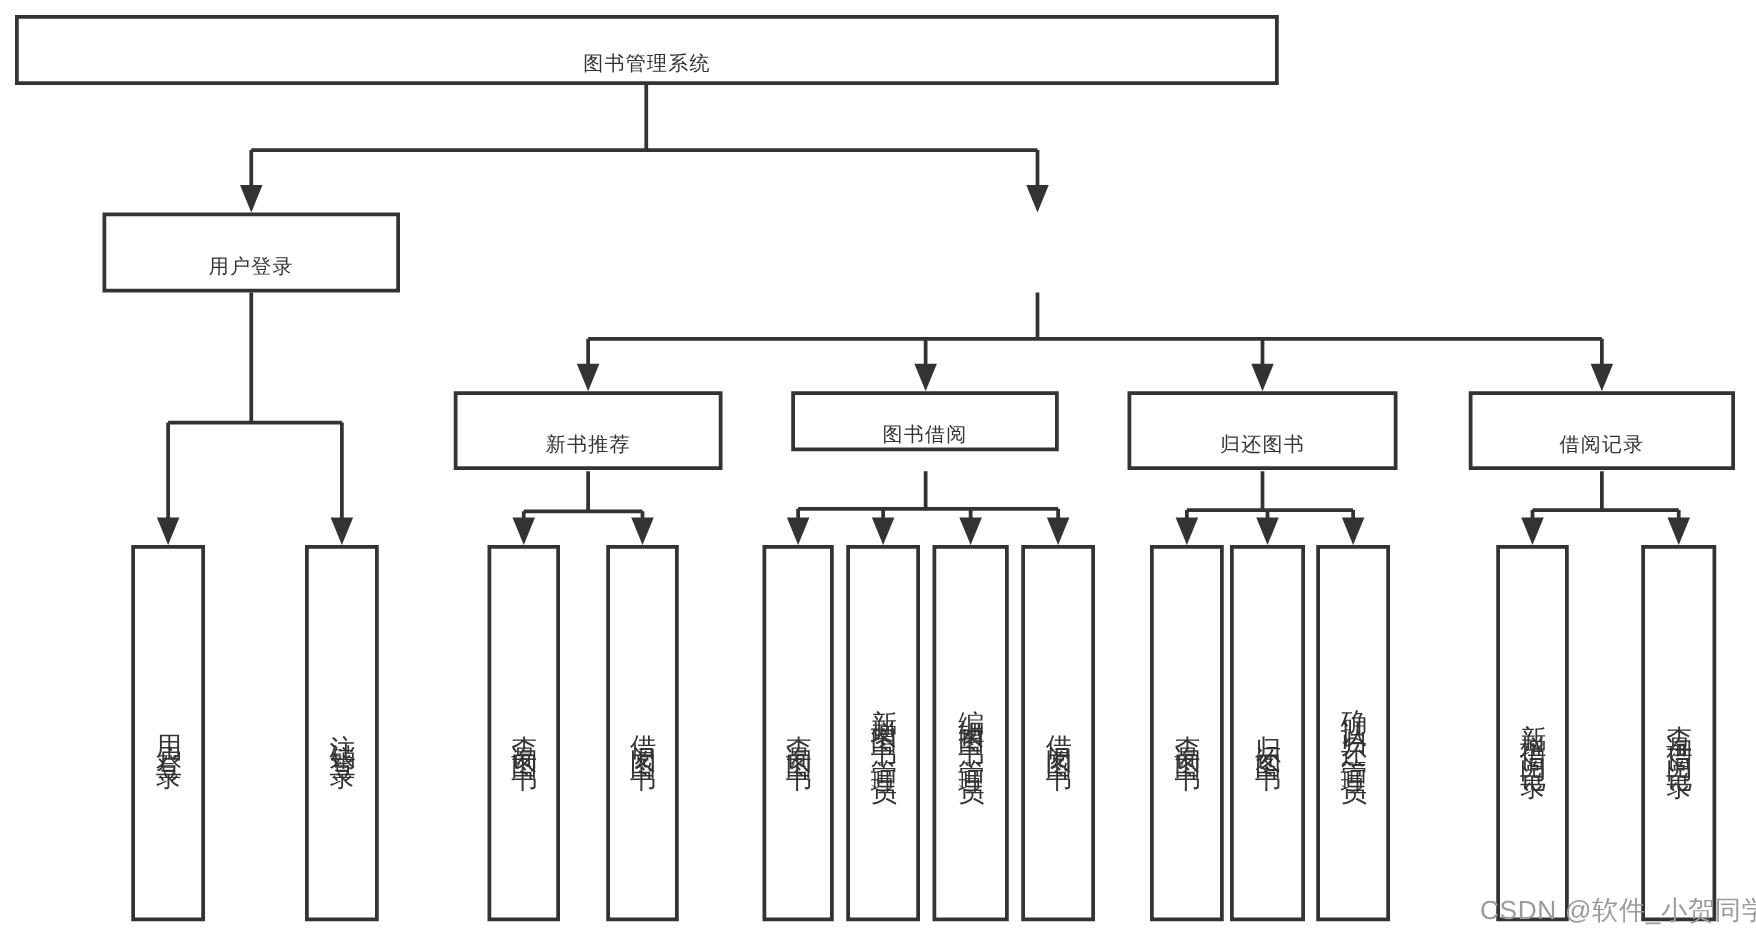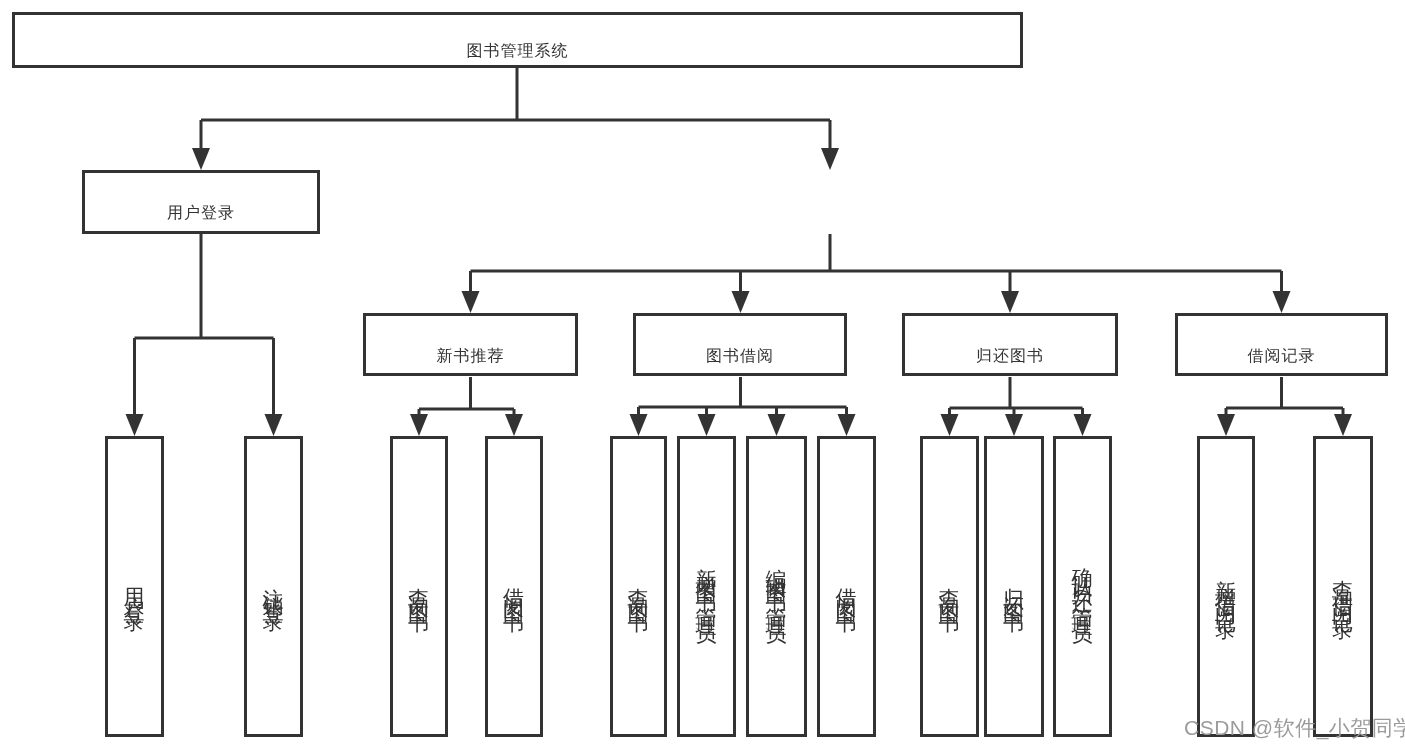--- a/index.html
+++ b/index.html
@@ -104,21 +104,21 @@
     <span>图书管理系统</span>
   </div>
 
   <div class="box h" style="left:82px; top:170px; width:238px; height:64px">
     <span>用户登录</span>
   </div>
 
   <div class="box h" style="left:363px; top:313px; width:215px; height:63px">
     <span>新书推荐</span>
   </div>
-  <div class="box h" style="left:633px; top:313px; width:214px; height:63px">
+  <div class="box h" style="left:633px; top:313px; width:214px; height:48px">
     <span>图书借阅</span>
   </div>
   <div class="box h" style="left:902px; top:313px; width:216px; height:63px">
     <span>归还图书</span>
   </div>
   <div class="box h" style="left:1175px; top:313px; width:213px; height:63px">
     <span>借阅记录</span>
   </div>
 
   <div class="box v" style="left:105px; top:436px; width:59px; height:301px">

